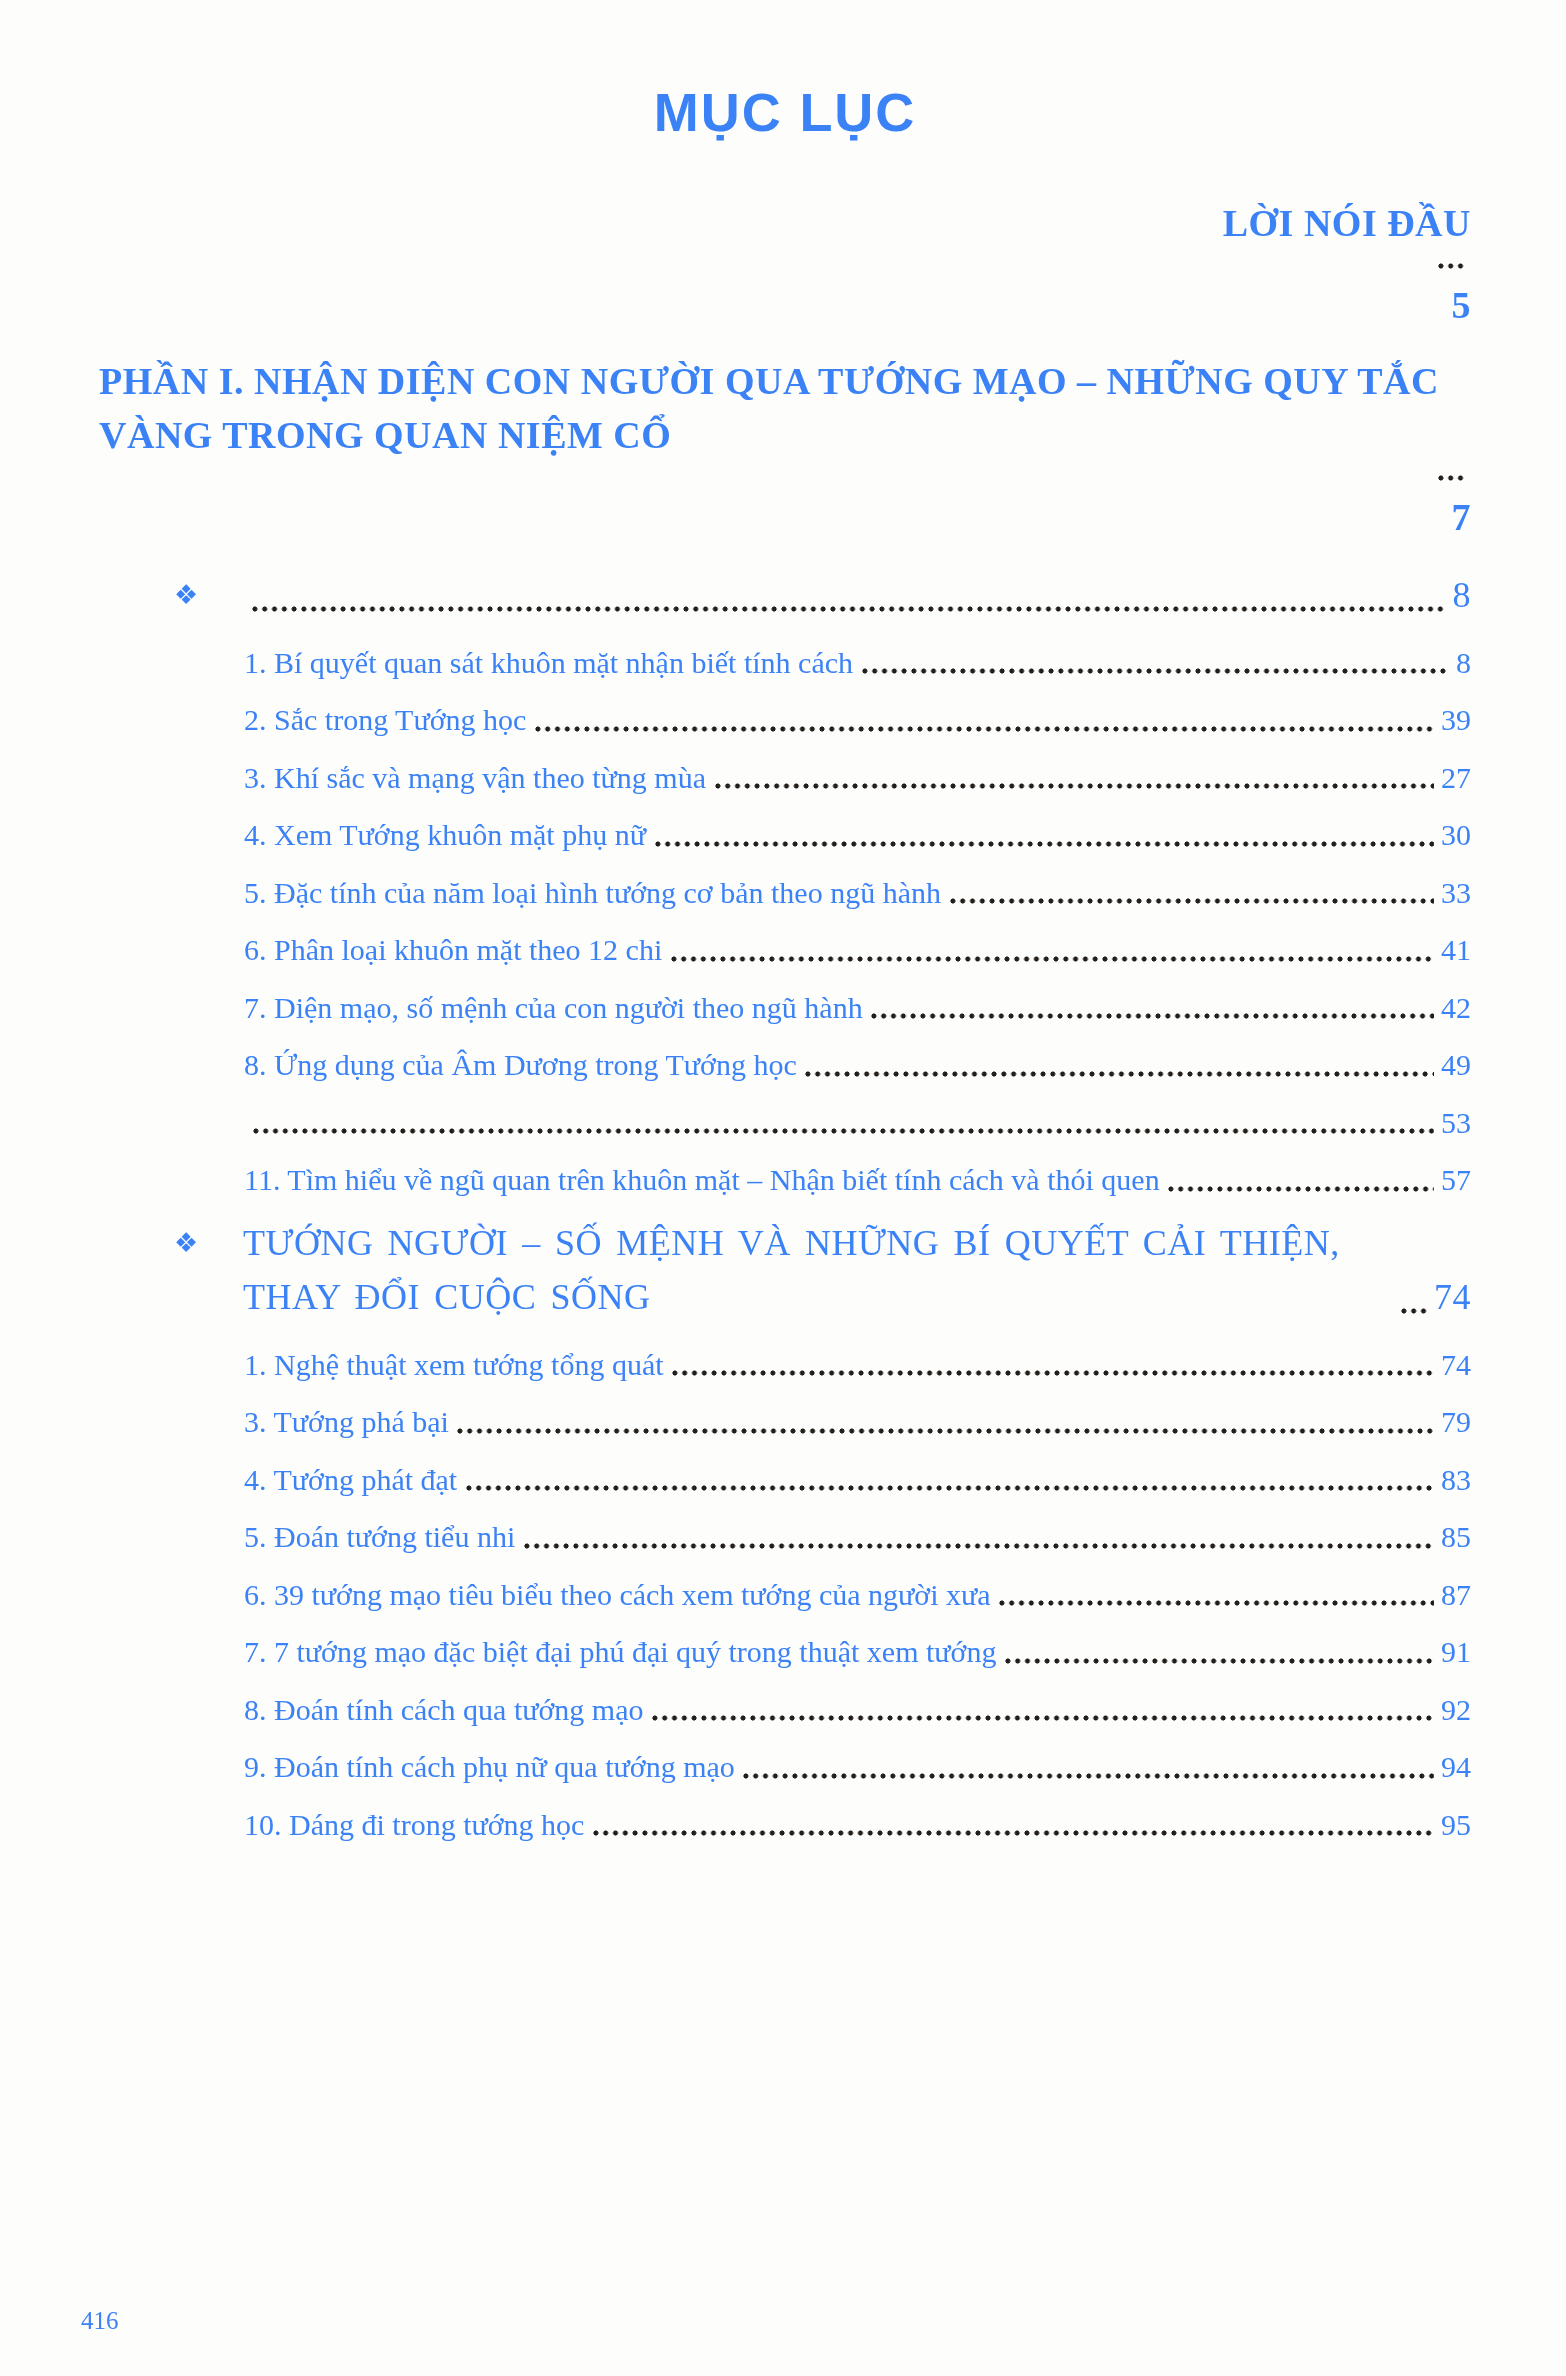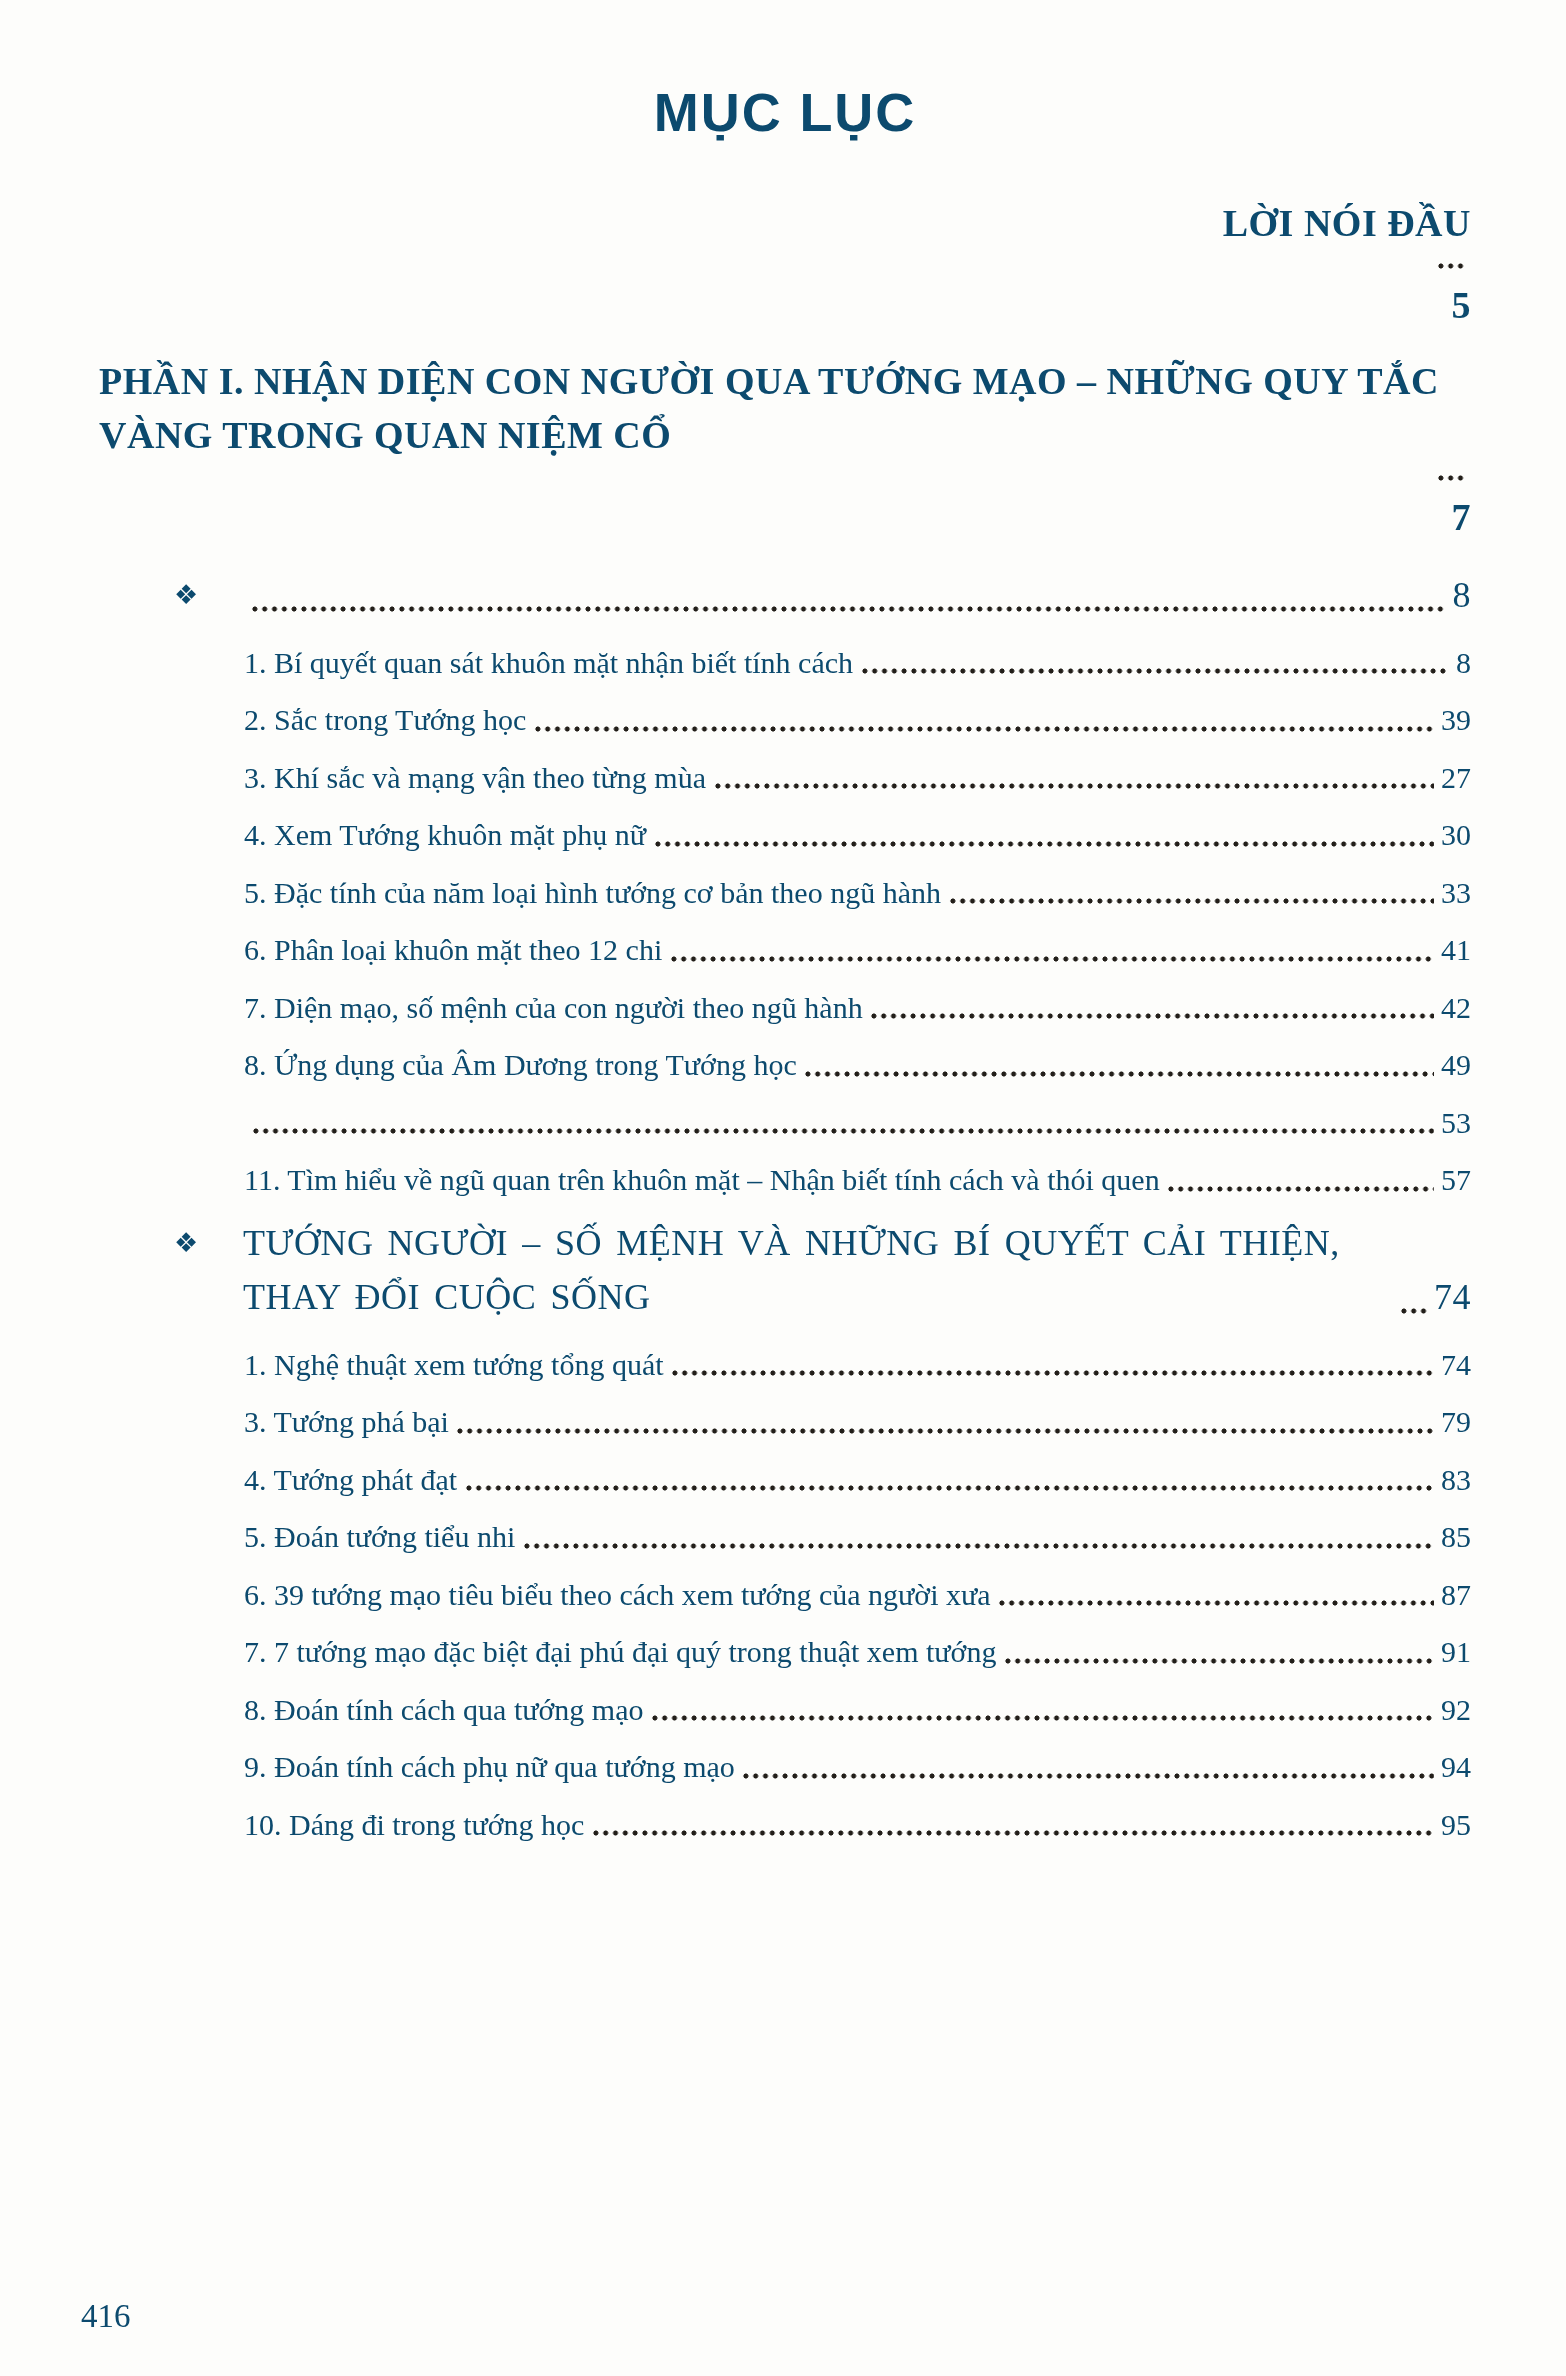--- a/index.html
+++ b/index.html
@@ -6,21 +6,21 @@
     margin: 0;
     padding: 0;
     background: #e9e7e2;
   }
   .page {
     position: relative;
     width: 1567px;
     height: 2376px;
     margin: 0 auto;
     background: #fdfdfb;
-    color: #0c4a6e;
+    color: #3b82f6;
     font-family: "Liberation Serif", serif;
     overflow: hidden;
   }
   .content {
     padding: 81px 96px 0 99px;
   }
   .title {
     font-family: "Liberation Sans", sans-serif;
     font-weight: 700;
     font-size: 54px;
@@ -74,21 +74,21 @@
   .entry.item {
     font-size: 30px;
     line-height: 1.45;
     padding-left: 145px;
     margin-bottom: 14px;
   }
   .folio {
     position: absolute;
     left: 81px;
     bottom: 41px;
-    font-size: 33px;
+    font-size: 25px;
   }
 </style>
 </head>
 <body>
 
 <div class="page">
   <div class="content">
     <h1 class="title">MỤC LỤC</h1>
     <div class="toc">
         <div class="entry part">

